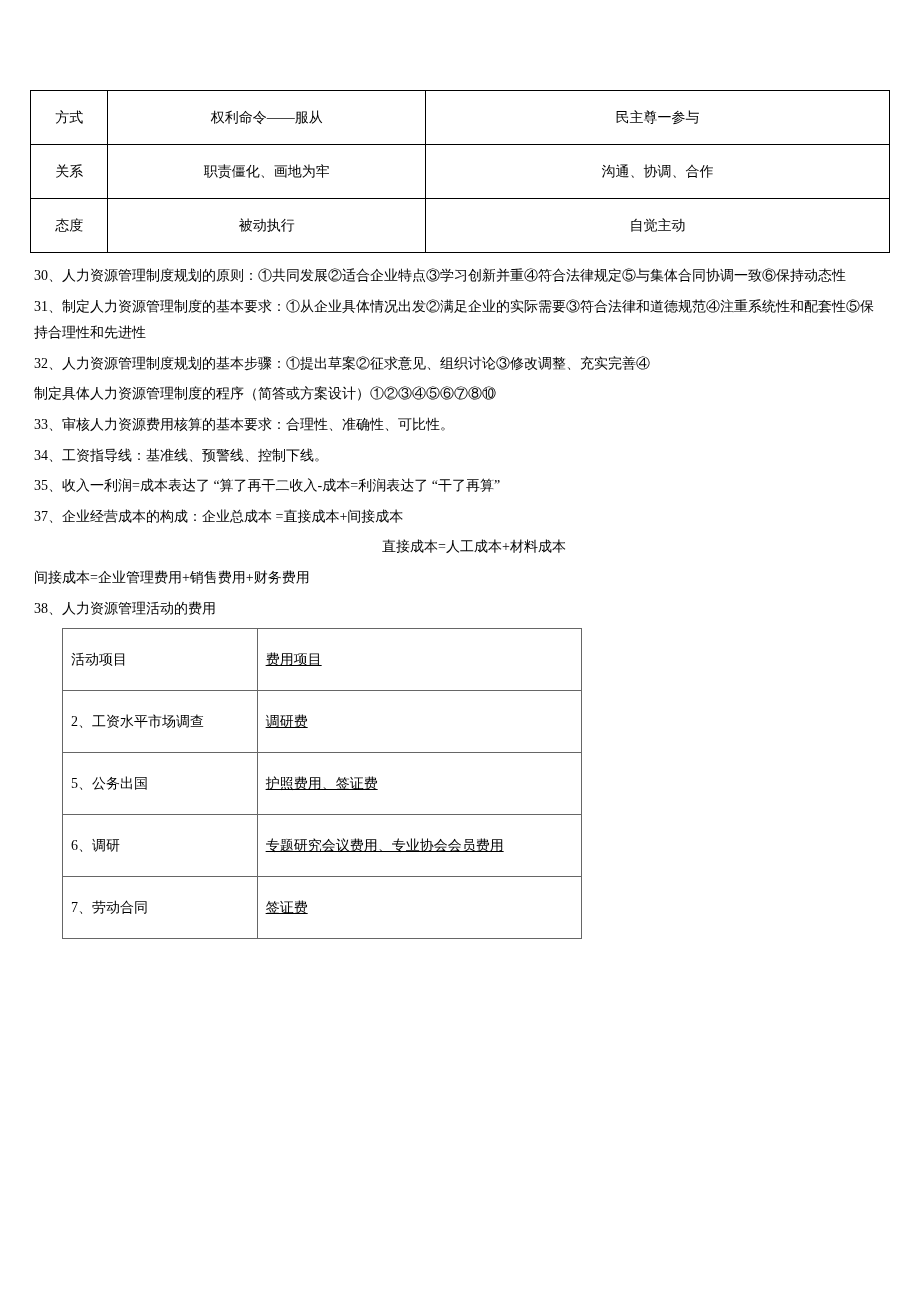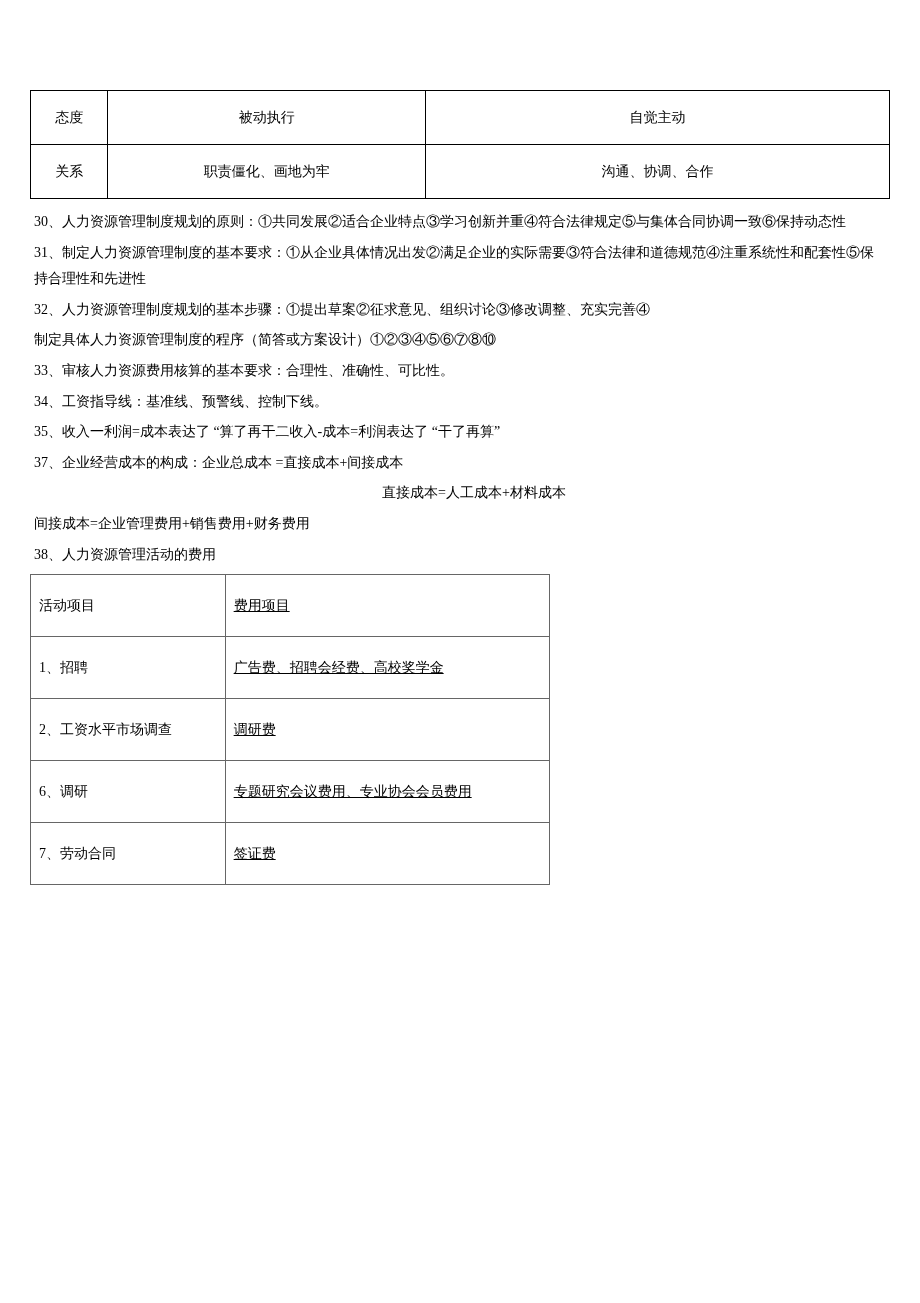--- a/index.html
+++ b/index.html
@@ -28,44 +28,50 @@
     table.top-table td.col3 { width: 54%; }
     .para {
       margin: 4px 4px;
       line-height: 1.9;
     }
     .indent { padding-left: 28px; text-align: center; }
     table.items-table {
       border-collapse: collapse;
       width: 520px;
       margin-top: 6px;
+      margin-left: 32px;
     }
     table.items-table td {
       border: 1px solid #666;
       padding: 20px 8px;
       text-align: left;
       vertical-align: middle;
     }
     table.items-table td.c1 { width: 195px; }
     table.items-table td.c2 { width: 325px; text-decoration: underline; }
   </style>
 </head>
 <body>
 
 <table class="top-table">
   <tbody>
-  <tr>
-    <td class="col1">态度</td>
-    <td class="col2">被动执行</td>
-    <td class="col3">自觉主动</td>
+      <tr>
+    <td class="col1">方式</td>
+    <td class="col2">权利命令——服从</td>
+    <td class="col3">民主尊一参与</td>
   </tr>
   <tr>
     <td class="col1">关系</td>
     <td class="col2">职责僵化、画地为牢</td>
     <td class="col3">沟通、协调、合作</td>
+  </tr>
+  <tr>
+    <td class="col1">态度</td>
+    <td class="col2">被动执行</td>
+    <td class="col3">自觉主动</td>
   </tr>
 </tbody>
   </table>
 
 <p class="para">30、人力资源管理制度规划的原则：①共同发展②适合企业特点③学习创新并重④符合法律规定⑤与集体合同协调一致⑥保持动态性</p>
 <p class="para">31、制定人力资源管理制度的基本要求：①从企业具体情况出发②满足企业的实际需要③符合法律和道德规范④注重系统性和配套性⑤保 持合理性和先进性</p>
 <p class="para">32、人力资源管理制度规划的基本步骤：①提出草案②征求意见、组织讨论③修改调整、充实完善④</p>
 <p class="para">制定具体人力资源管理制度的程序（简答或方案设计）①②③④⑤⑥⑦⑧⑩</p>
 <p class="para">33、审核人力资源费用核算的基本要求：合理性、准确性、可比性。</p>
 <p class="para">34、工资指导线：基准线、预警线、控制下线。</p>
@@ -75,26 +81,26 @@
 <p class="para">间接成本=企业管理费用+销售费用+财务费用</p>
 <p class="para">38、人力资源管理活动的费用</p>
 
 <table class="items-table">
   <tbody>
       <tr>
     <td class="c1">活动项目</td>
     <td class="c2">费用项目</td>
   </tr>
   <tr>
-    <td class="c1">1、招聘</td>
-    <td class="c2">广告费、招聘会经费、高校奖学金</td>
+    <td class="c1">2、工资水平市场调查</td>
+    <td class="c2">调研费</td>
   </tr>
   <tr>
-    <td class="c1">2、工资水平市场调查</td>
-    <td class="c2">调研费</td>
+    <td class="c1">5、公务出国</td>
+    <td class="c2">护照费用、签证费</td>
   </tr>
   <tr>
     <td class="c1">6、调研</td>
     <td class="c2">专题研究会议费用、专业协会会员费用</td>
   </tr>
   <tr>
     <td class="c1">7、劳动合同</td>
     <td class="c2">签证费</td>
   </tr>
 </tbody>

